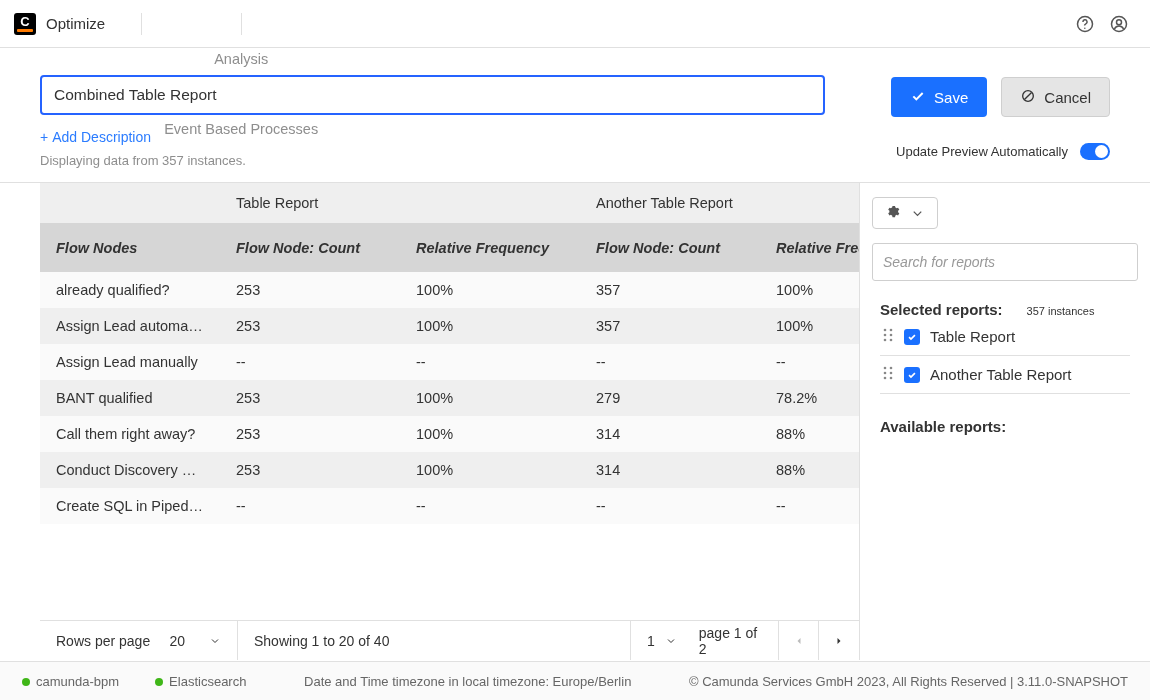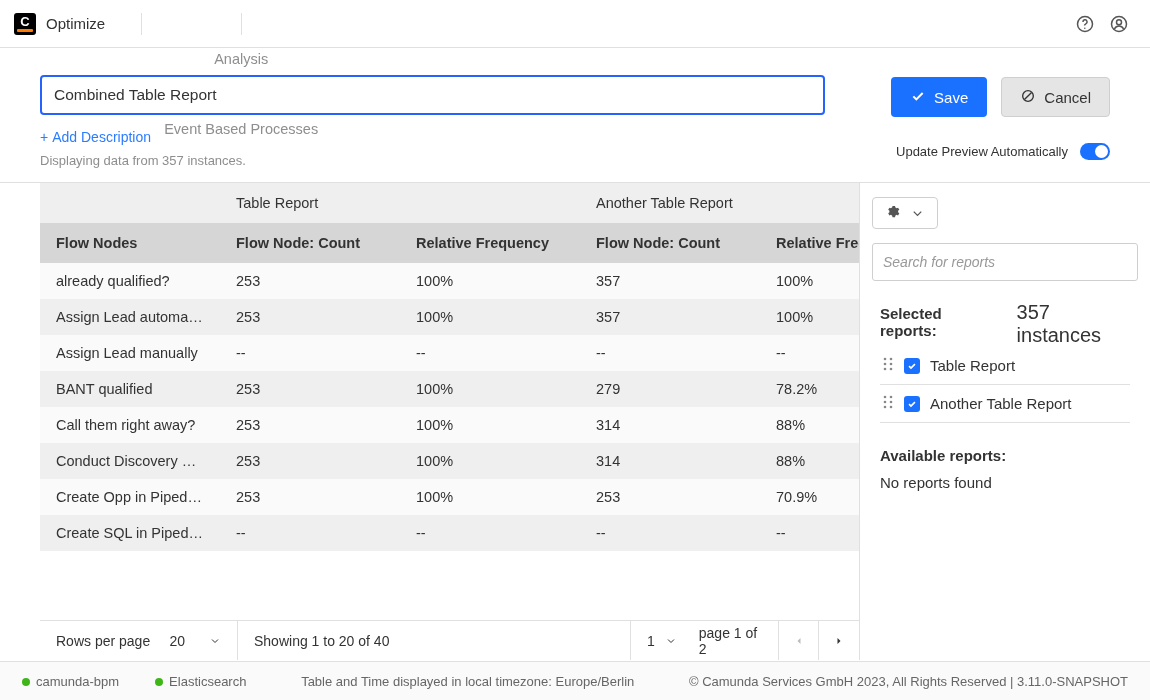--- a/index.html
+++ b/index.html
@@ -159,21 +159,22 @@
     text-overflow: ellipsis;
   }
   table.data thead tr.group-row th {
     font-weight: 400;
     background: var(--row-body-alt);
     height: 40px;
   }
   table.data thead tr.head-row th {
     font-weight: 700;
     background: var(--header-row);
-    height: 40px;
+    height: 49px;
+    font-style: italic;
   }
   table.data tbody tr:nth-child(odd)  td { background: #fafafa; }
   table.data tbody tr:nth-child(even) td { background: var(--row-body-alt); }
   .col-flow { width: 180px; }
   .col-n    { width: 180px; }
 
   
   .pager {
     display:flex; align-items:center;
     border-top: 1px solid var(--border);
@@ -203,21 +204,21 @@
     display:flex; align-items:center; justify-content:center; gap:10px;
     cursor:pointer; color:#555; background:#fff;
   }
   .gear-btn svg{ width:15px; height:15px; }
   .search-input {
     width:100%; height:38px; border:1px solid #cfcfcf; border-radius:3px;
     padding:0 10px; font-size:14px; font-style:italic; color:#666; outline:none;
   }
   .search-input::placeholder{ font-style:italic; color:#999; }
   .side h4{ margin:6px 0 0 0; font-size:15px; font-weight:700; display:flex; align-items:baseline; gap:24px;}
-  .side h4 .thin { font-weight:400; font-size:20px;}
+  .side h4 .thin { font-weight:400; font-size:11px;}
   .report-item{
     display:flex; align-items:center; gap:10px; padding:10px 2px;
     border-bottom:1px solid var(--border);
     font-size:15px;
   }
   .drag-handle{ color:#888; cursor:grab; }
   .drag-handle svg{ width:12px; height:14px; }
   .chk{
     width:16px;height:16px;border-radius:3px;background:var(--blue);
     display:flex;align-items:center;justify-content:center;cursor:pointer;
@@ -375,27 +376,20 @@
               <td>100%</td>
               <td>314</td>
               <td>88%</td>
             </tr>
             <tr>
               <td>Conduct Discovery Call</td>
               <td>253</td>
               <td>100%</td>
               <td>314</td>
               <td>88%</td>
-            </tr>
-            <tr>
-              <td>Create Opp in Pipedr…</td>
-              <td>253</td>
-              <td>100%</td>
-              <td>253</td>
-              <td>70.9%</td>
             </tr>
             <tr>
               <td>Create SQL in Pipedri…</td>
               <td>--</td>
               <td>--</td>
               <td>--</td>
               <td>--</td>
             </tr>
           </tbody>
       </table>
@@ -492,25 +486,24 @@
                 <path d="M5 12.5l4.5 4.5L19 7.5"></path>
               </svg>
             </span>
             <span>Another Table Report</span>
           </div>
         </div>
 
       <h4 style="margin-top:24px;">
         <span>Available reports:</span>
       </h4>
-      <div class="muted" style="margin-top:10px;">No reports found</div>
     </div>
   </div>
 </div>
 
 <div class="footer">
   <div class="footer-left">
     <span><span class="status-dot"></span><span>camunda-bpm</span></span>
     <span><span class="status-dot"></span><span>Elasticsearch</span></span>
   </div>
-  <div class="footer-center">Table and Time displayed in local timezone: Europe/Berlin</div>
+  <div class="footer-center">Date and Time timezone in local timezone: Europe/Berlin</div>
   <div class="footer-right">© Camunda Services GmbH 2023, All Rights Reserved | 3.11.0-SNAPSHOT</div>
 </div>
 
 </body></html>

